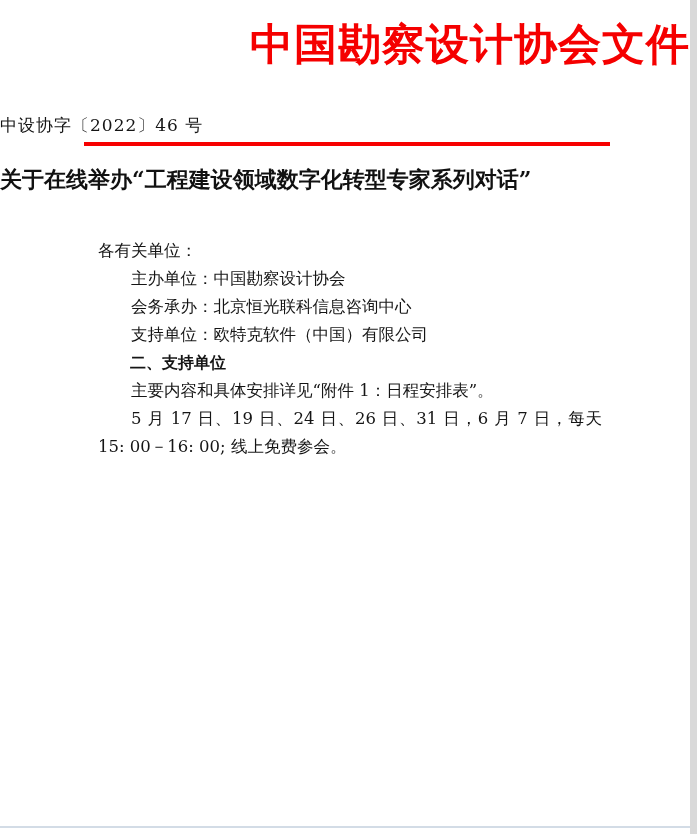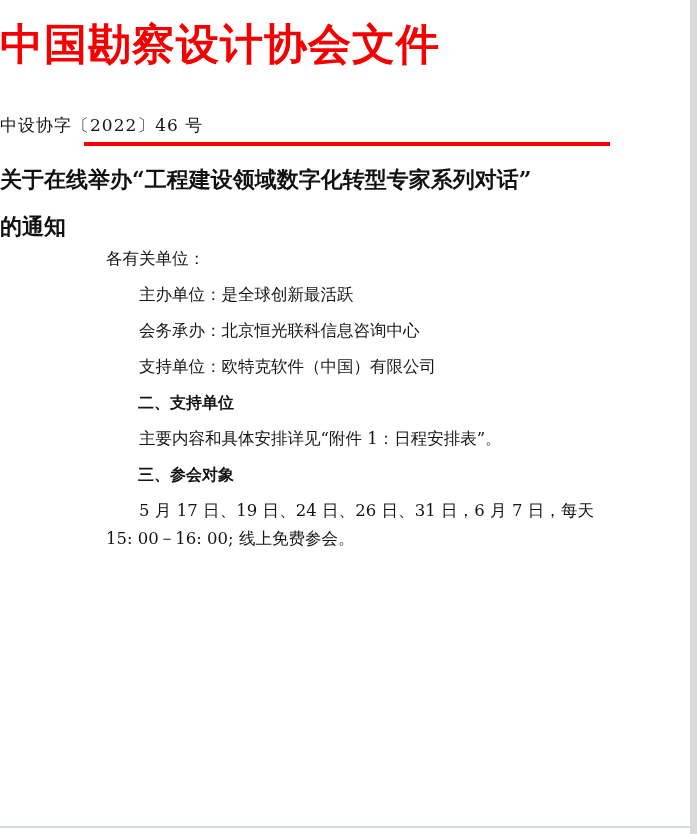--- a/index.html
+++ b/index.html
@@ -21,21 +21,21 @@
   .page-bottom-edge {
     position: absolute;
     top: 826px; left: 0;
     width: 690px; height: 2px;
     background: #d3dce6;
   }
   .header-title {
     position: absolute;
     top: 16px; left: 0;
     width: 690px;
-    text-align: left;
+    text-align: right;
     font-size: 43px;
     font-weight: bold;
     letter-spacing: 1px;
     color: #f50000;
     white-space: nowrap;
   }
   .doc-number {
     position: absolute;
     top: 114px; left: 0;
     width: 690px;
@@ -61,21 +61,21 @@
   }
   .body-text {
     position: absolute;
     top: 237px; left: 98px;
     width: 504px;
     font-size: 16.5px;
     line-height: 28px;
     text-align: justify;
     text-justify: inter-ideograph;
   }
-  .body-text p { margin: 8px; }
+  .body-text p { margin: 0; }
   .indent { text-indent: 2em; }
   .sec-head {
     font-weight: bold;
     text-indent: 2em;
     font-family: "DejaVu Sans", sans-serif;
     font-size: 16px;
   }
 </style>
 </head>
 <body>
@@ -83,36 +83,34 @@
 <div class="page">
 
   <div class="header-title">中国勘察设计协会文件</div>
 
   <div class="doc-number">中设协字〔2022〕46 号</div>
 
   <div class="red-rule"></div>
 
   <div class="notice-title">
     <div>关于在线举办“工程建设领域数字化转型专家系列对话”</div>
-    <div>的通知</div>
   </div>
 
   <div class="body-text">
 
     <p>各有关单位：</p>
 
 
-    <p class="indent">主办单位：是全球创新最活跃</p>
+    <p class="indent">主办单位：中国勘察设计协会</p>
     <p class="indent">会务承办：北京恒光联科信息咨询中心</p>
     <p class="indent">支持单位：欧特克软件（中国）有限公司</p>
 
     <p class="sec-head">二、支持单位</p>
     <p class="indent">主要内容和具体安排详见“附件 1：日程安排表”。</p>
 
-    <p class="sec-head">三、参会对象</p>
 
     <p class="indent">5 月 17 日、19 日、24 日、26 日、31 日，6 月 7 日，每天 15: 00－16: 00; 线上免费参会。</p>
 
   </div>
 
   <div class="page-bottom-edge"></div>
   <div class="viewer-gutter"></div>
 
 </div>
 

